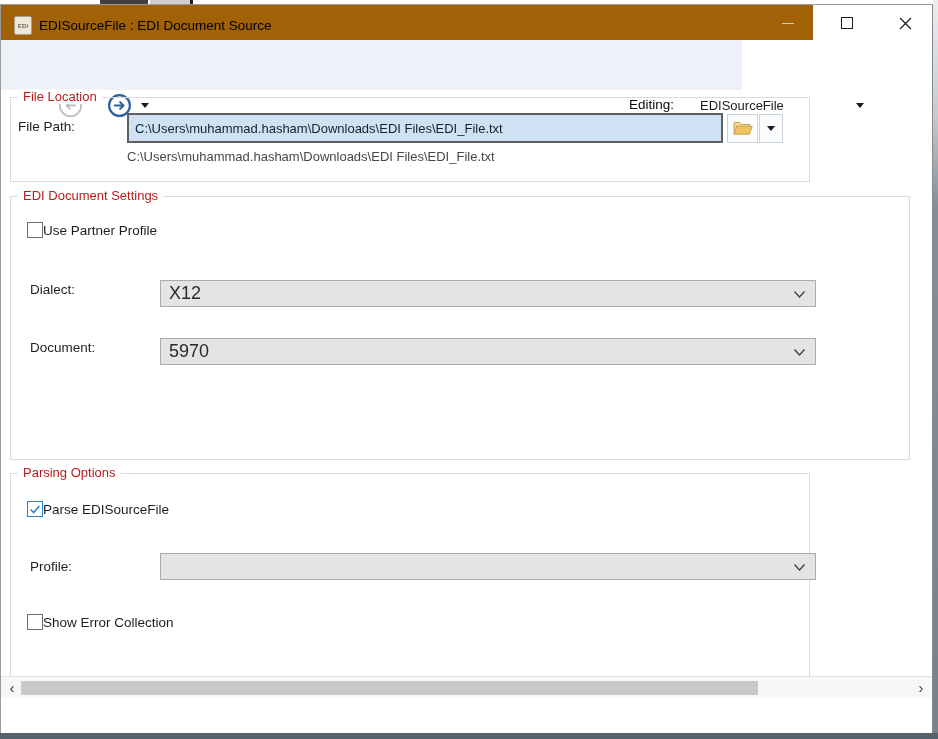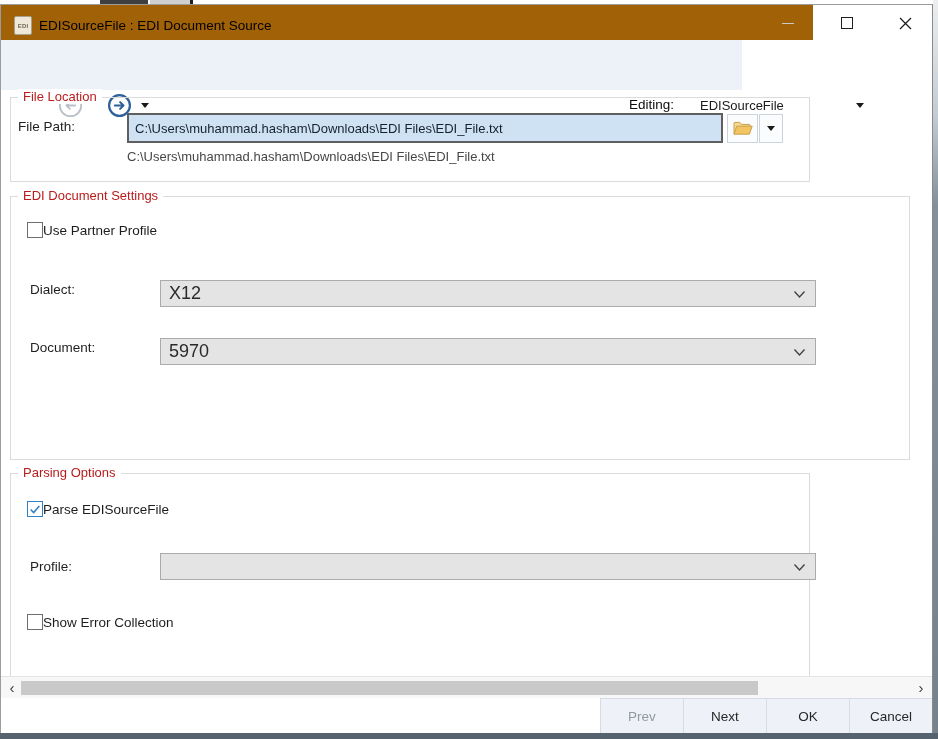--- a/index.html
+++ b/index.html
@@ -217,22 +217,14 @@
     </span>
     <span class="cb-label">Show Error Collection</span>
   </div>
 
   <div class="abs hscroll">
     <div class="hs-arrow hs-left">‹</div>
     <div class="hs-thumb"></div>
     <div class="hs-arrow hs-right">›</div>
   </div>
 
-  <div class="abs footer-row">
-    <div class="btn-group">
-      <div class="ftr-btn disabled">Prev</div>
-      <div class="ftr-btn">Next</div>
-      <div class="ftr-btn">OK</div>
-      <div class="ftr-btn">Cancel</div>
-    </div>
-  </div>
 
 </div>
 
 </body></html>

